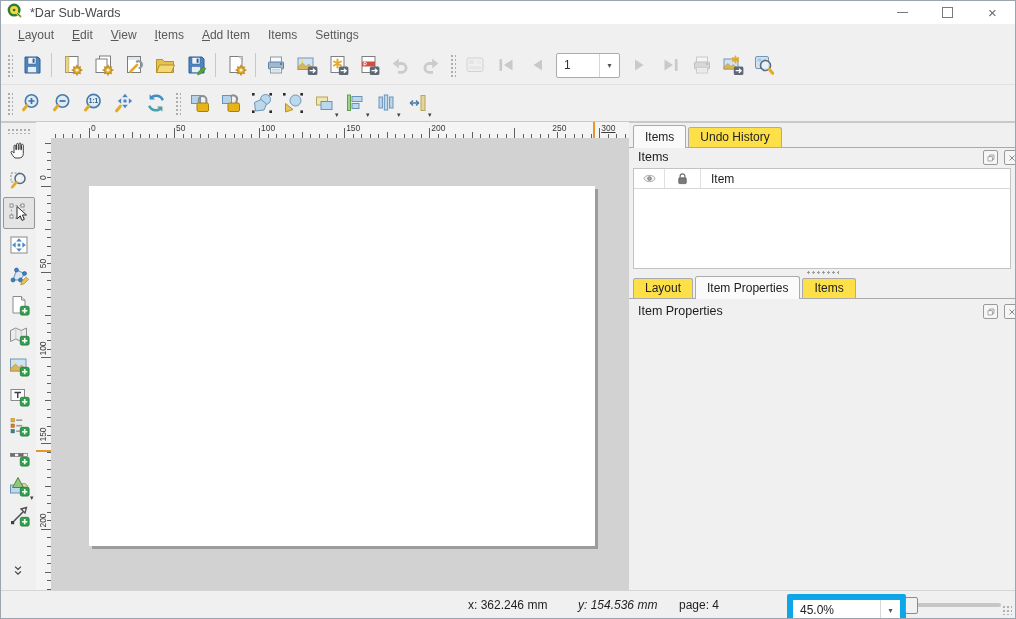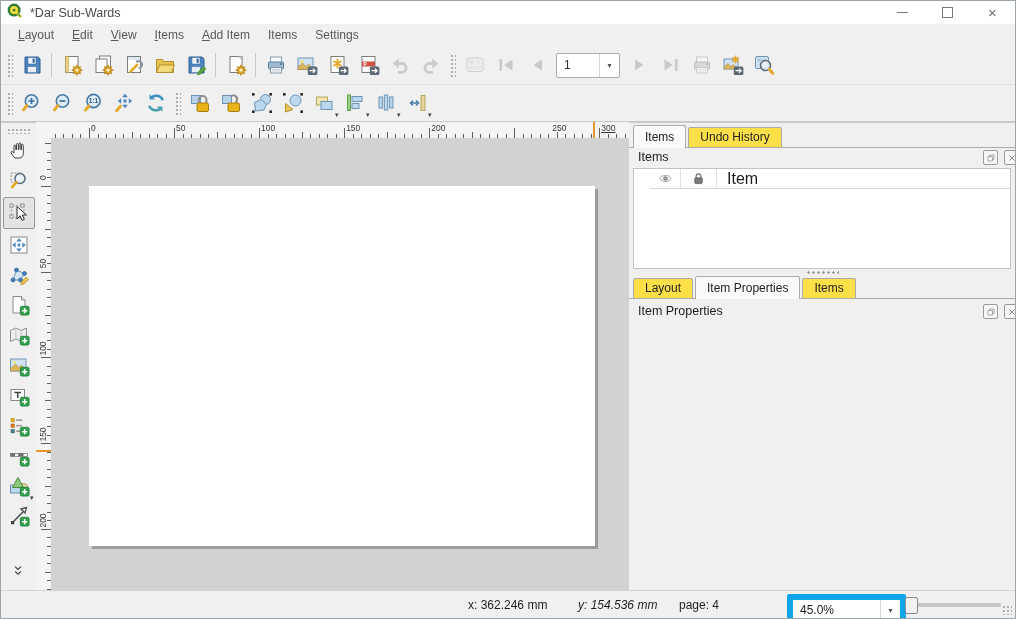--- a/index.html
+++ b/index.html
@@ -54,21 +54,21 @@
   
   .right-panel{position:absolute;left:628px;top:121px;right:0;bottom:27px;background:#f0f0f0;border-top:1px solid #c9c9c9;overflow:hidden;}
   .tabbar{position:absolute;left:0;right:0;display:flex;align-items:flex-end;border-bottom:1px solid #ababab;padding-left:4px;}
   .tab{height:19px;line-height:19px;padding:0 11px;font-size:12px;background:#fde047;border:1px solid #ababab;border-bottom:none;
     border-radius:2.5px 2.5px 0 0;margin-right:2px;color:#222;}
   .tab.active{background:#fafafa;height:22px;line-height:22px;margin-bottom:-1px;position:relative;z-index:2;}
   .panel-header-text{position:absolute;left:9px;font-size:12.5px;color:#1d1d1d;}
   .ph-btn{position:absolute;width:13px;height:13px;border:1px solid #9a9a9a;border-radius:2px;background:#f6f6f6;
     display:flex;align-items:center;justify-content:center;}
   .items-table{position:absolute;left:4px;right:4px;top:45px;height:99px;background:#fff;border:1px solid #c3c3c3;}
-  .it-header{display:flex;height:19px;border-bottom:1px solid #d8d8d8;align-items:center;font-size:16px;color:#1d1d1d;margin-left:16px;}
+  .it-header{display:flex;height:19px;border-bottom:1px solid #d8d8d8;align-items:center;font-size:12px;color:#1d1d1d;}
   .it-col1{width:30px;display:flex;justify-content:center;border-right:1px solid #e0e0e0;height:100%;align-items:center;}
   .it-col2{width:35px;display:flex;justify-content:center;border-right:1px solid #e0e0e0;height:100%;align-items:center;}
   .it-col3{flex:1;padding-left:10px;}
   .splitter-dots{position:absolute;top:146px;left:50%;width:34px;margin-left:-17px;height:6px;
     background-image:radial-gradient(circle,#9a9a9a 1px,transparent 1.2px);background-size:5px 5px;background-position:1px 1px;}
   
   .statusbar{position:absolute;left:0;right:0;bottom:0;height:27px;background:#f0f0f0;border-top:1px solid #d5d5d5;font-size:12px;color:#1f1f1f;}
   .sb-text{position:absolute;top:7px;}
   .sb-combo{position:absolute;left:786px;top:3px;width:107px;height:20px;background:#fff;border:6px solid #0ea5e9;border-radius:2px;display:flex;}
   .sb-combo .val{flex:1;font-size:12px;padding:3px 0 0 7px;color:#222;}

